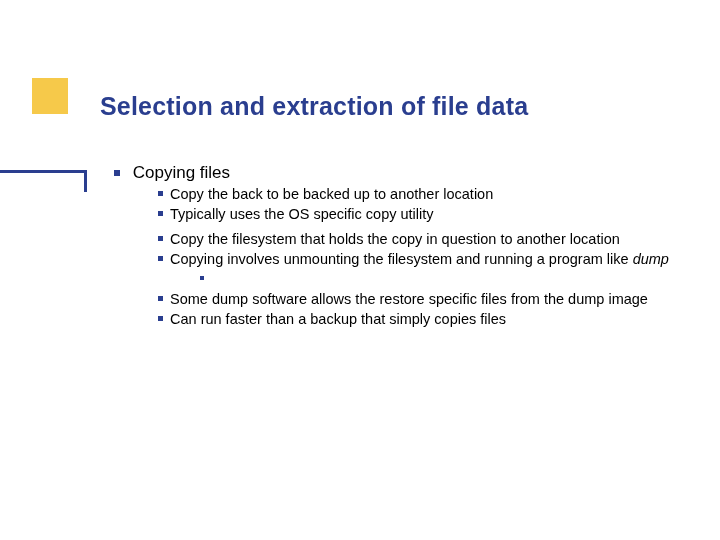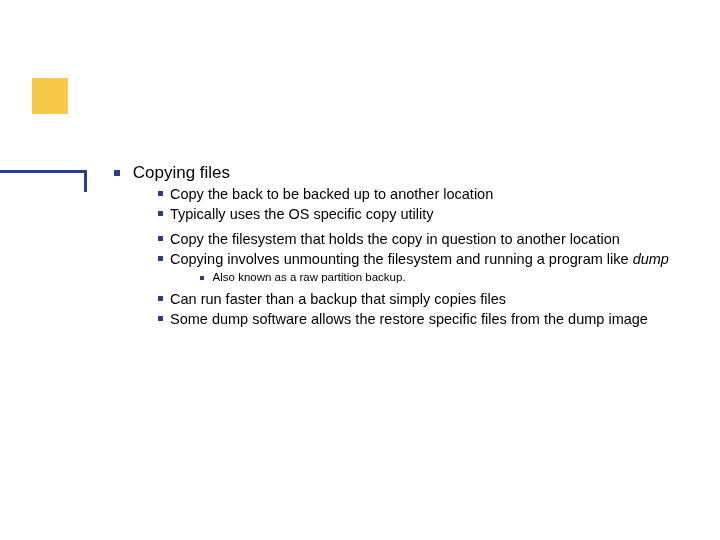--- a/index.html
+++ b/index.html
@@ -28,20 +28,21 @@
   .gap-s { height: 4px; }
 </style>
 </head>
 <body>
 <div class="slide">
 
   <div class="deco-yellow"></div>
   <div class="deco-line-h"></div>
   <div class="deco-line-v"></div>
 
+  <div class="title">Selection and extraction of file data</div>
 
   <div class="body">
 
 
     <div class="lvl1">
       <span class="bullet sm"></span>
       <span>Copying files</span>
     </div>
 
     <div class="lvl2">
@@ -70,32 +71,31 @@
       <div class="row">
         <span class="bullet xs"></span>
         <span class="txt">
           <span>Copying involves unmounting the filesystem and running a program like </span><span class="ital">dump</span>
         </span>
       </div>
     </div>
 
     <div class="lvl3">
       <span class="bullet xxs"></span>
-      <span>Also known as a raw partition backup.</span>
     </div>
 
     <div class="gap-s"></div>
 
     <div class="lvl2">
       <div class="row">
         <span class="bullet xs"></span>
-        <span class="txt">Can run faster than a backup that simply copies files</span>
+        <span class="txt">Some dump software allows the restore specific files from the dump image</span>
       </div>
     </div>
     <div class="lvl2">
       <div class="row">
         <span class="bullet xs"></span>
-        <span class="txt">Some dump software allows the restore specific files from the dump image</span>
+        <span class="txt">Can run faster than a backup that simply copies files</span>
       </div>
     </div>
 
   </div>
 </div>
 
 </body></html>

